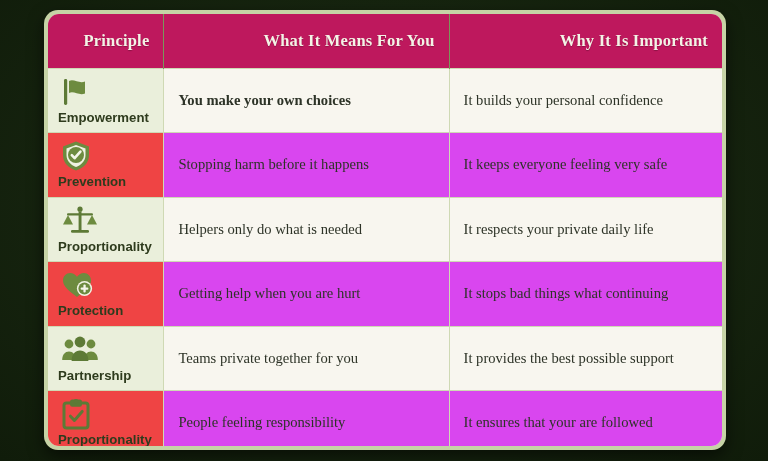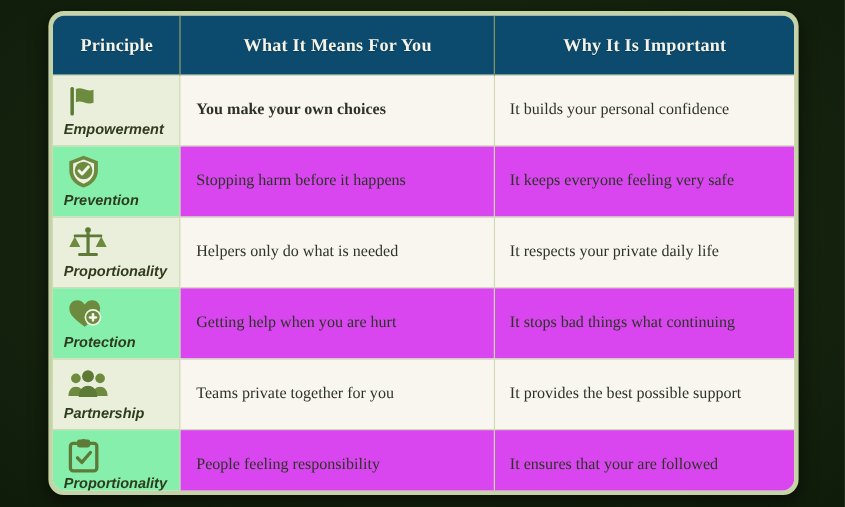--- a/index.html
+++ b/index.html
@@ -51,26 +51,26 @@
     height: 100%;
     border-collapse: collapse;
     table-layout: fixed;
   }
 
   col.c-principle { width: 17.2%; }
   col.c-means     { width: 42.3%; }
   col.c-why       { width: 40.5%; }
 
   thead th {
-    background: #0c4a6e;
+    background: #be185d;
     color: #f4f3e6;
     font-family: "Liberation Serif", serif;
     font-weight: bold;
     font-size: 16.5px;
-    text-align: center;
+    text-align: right;
     padding: 14px 14px 14px 15px;
     height: 54px;
     box-sizing: border-box;
     vertical-align: middle;
     letter-spacing: 0.2px;
     border-right: 1px solid #7b965a;
     text-shadow: 0 1px 1px rgba(0,0,0,0.25);
   }
   thead th:last-child { border-right: none; }
 
@@ -80,33 +80,32 @@
     vertical-align: middle;
     box-sizing: border-box;
   }
   tbody td:last-child { border-right: none; font-family: Liberation Serif, serif; }
 
   tbody tr.row-odd  td { background: #f8f6ef; }
   tbody tr.row-even td { background: #d946ef; }
 
   
   tbody tr.row-odd  td.cell-principle { background: #eaefdb; }
-  tbody tr.row-even td.cell-principle { background: #86efac; }
+  tbody tr.row-even td.cell-principle { background: #ef4444; }
 
   td.cell-principle {
     padding: 6px 6px 7px 10px;
     text-align: left;
   }
 
   .principle-inner {
     display: flex;
     flex-direction: column;
     align-items: flex-start;
     gap: 2px;
-    font-style: italic;
   }
 
   .icon-slot {
     width: 40px;
     height: 34px;
     display: flex;
     align-items: center;
     justify-content: flex-start;
     margin-left: 3px;
   }

